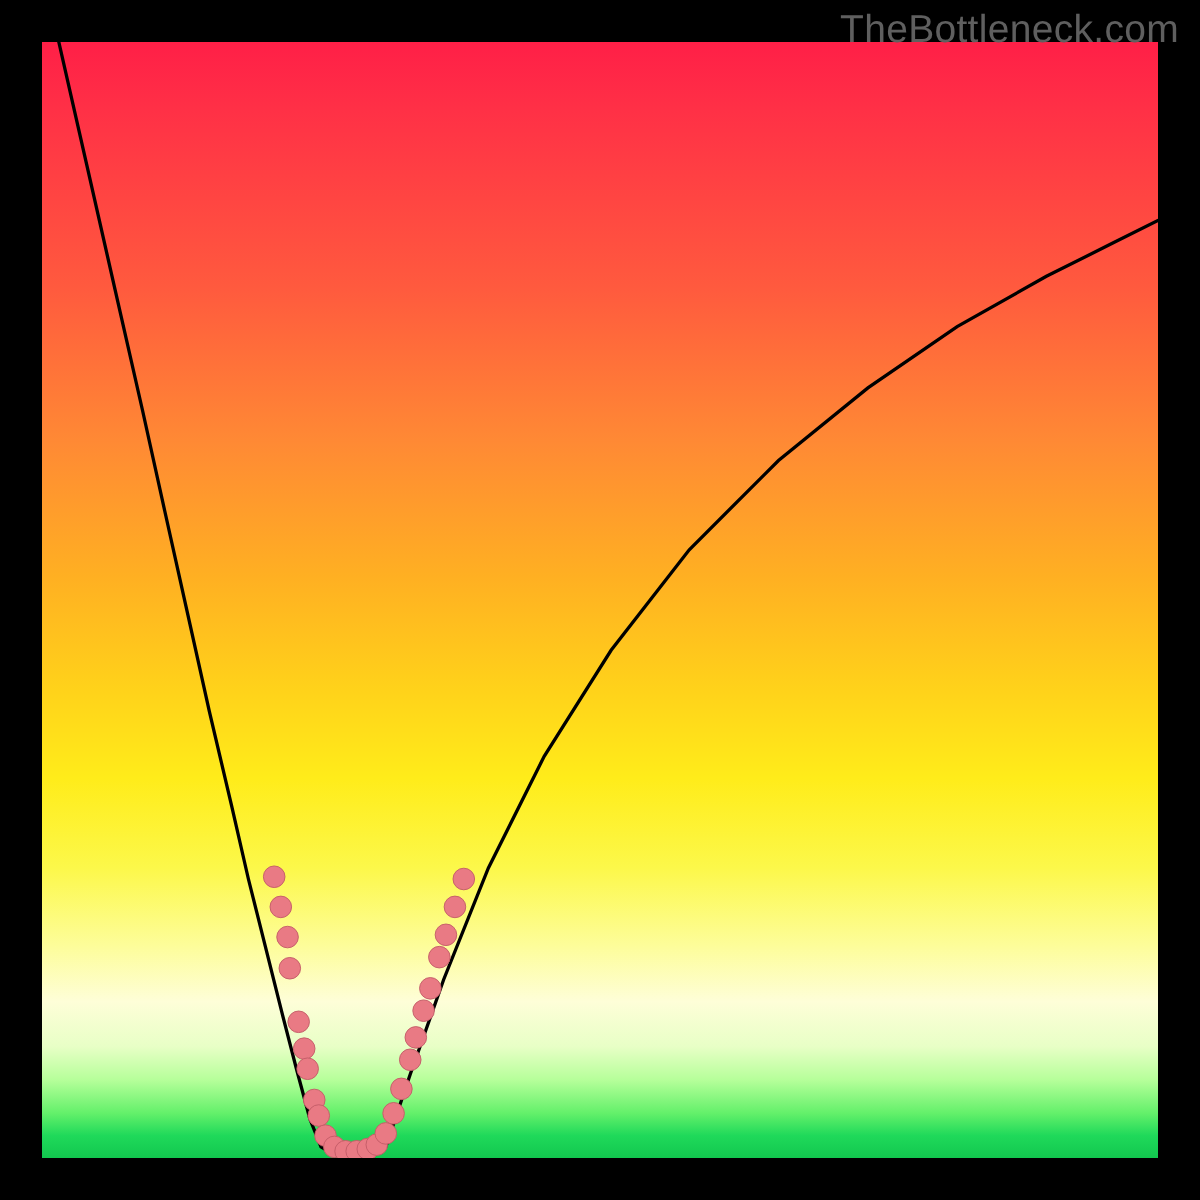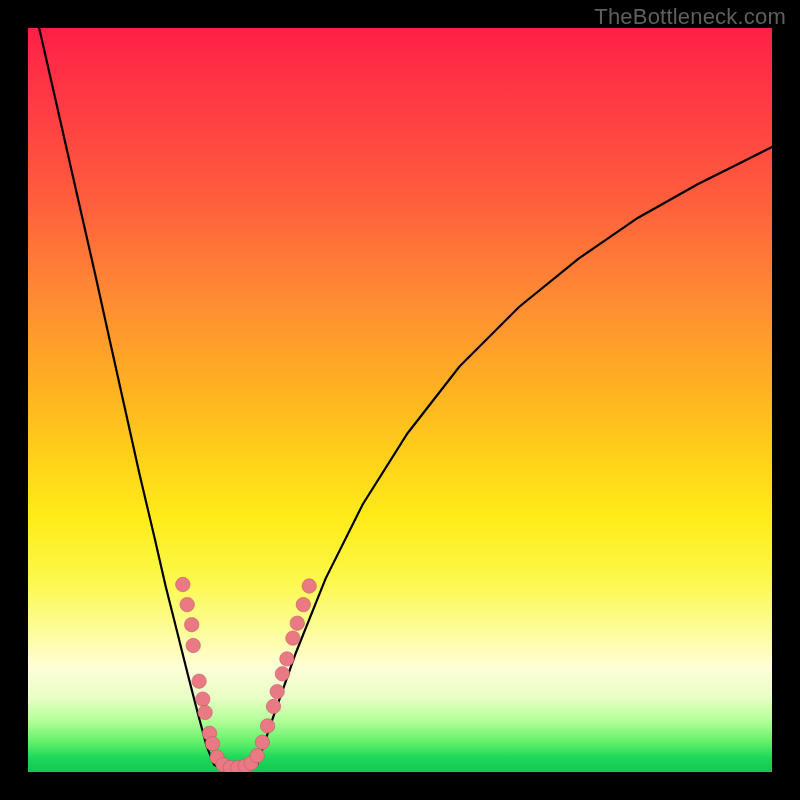--- a/index.html
+++ b/index.html
@@ -42,21 +42,21 @@
       #1fd95a 98%,
       #12c74f 100%
     );
     overflow: hidden;
   }
   .watermark {
     position: absolute;
     top: 4px;
     right: 14px;
     color: #5f5f5f;
-    font-size: 22px;
+    font-size: 26px;
     letter-spacing: 0.2px;
     user-select: none;
   }
   svg.curve {
     position: absolute;
     left: 0; top: 0;
     width: 744px; height: 744px;
   }
   .bead {
     fill: #e97a84;

